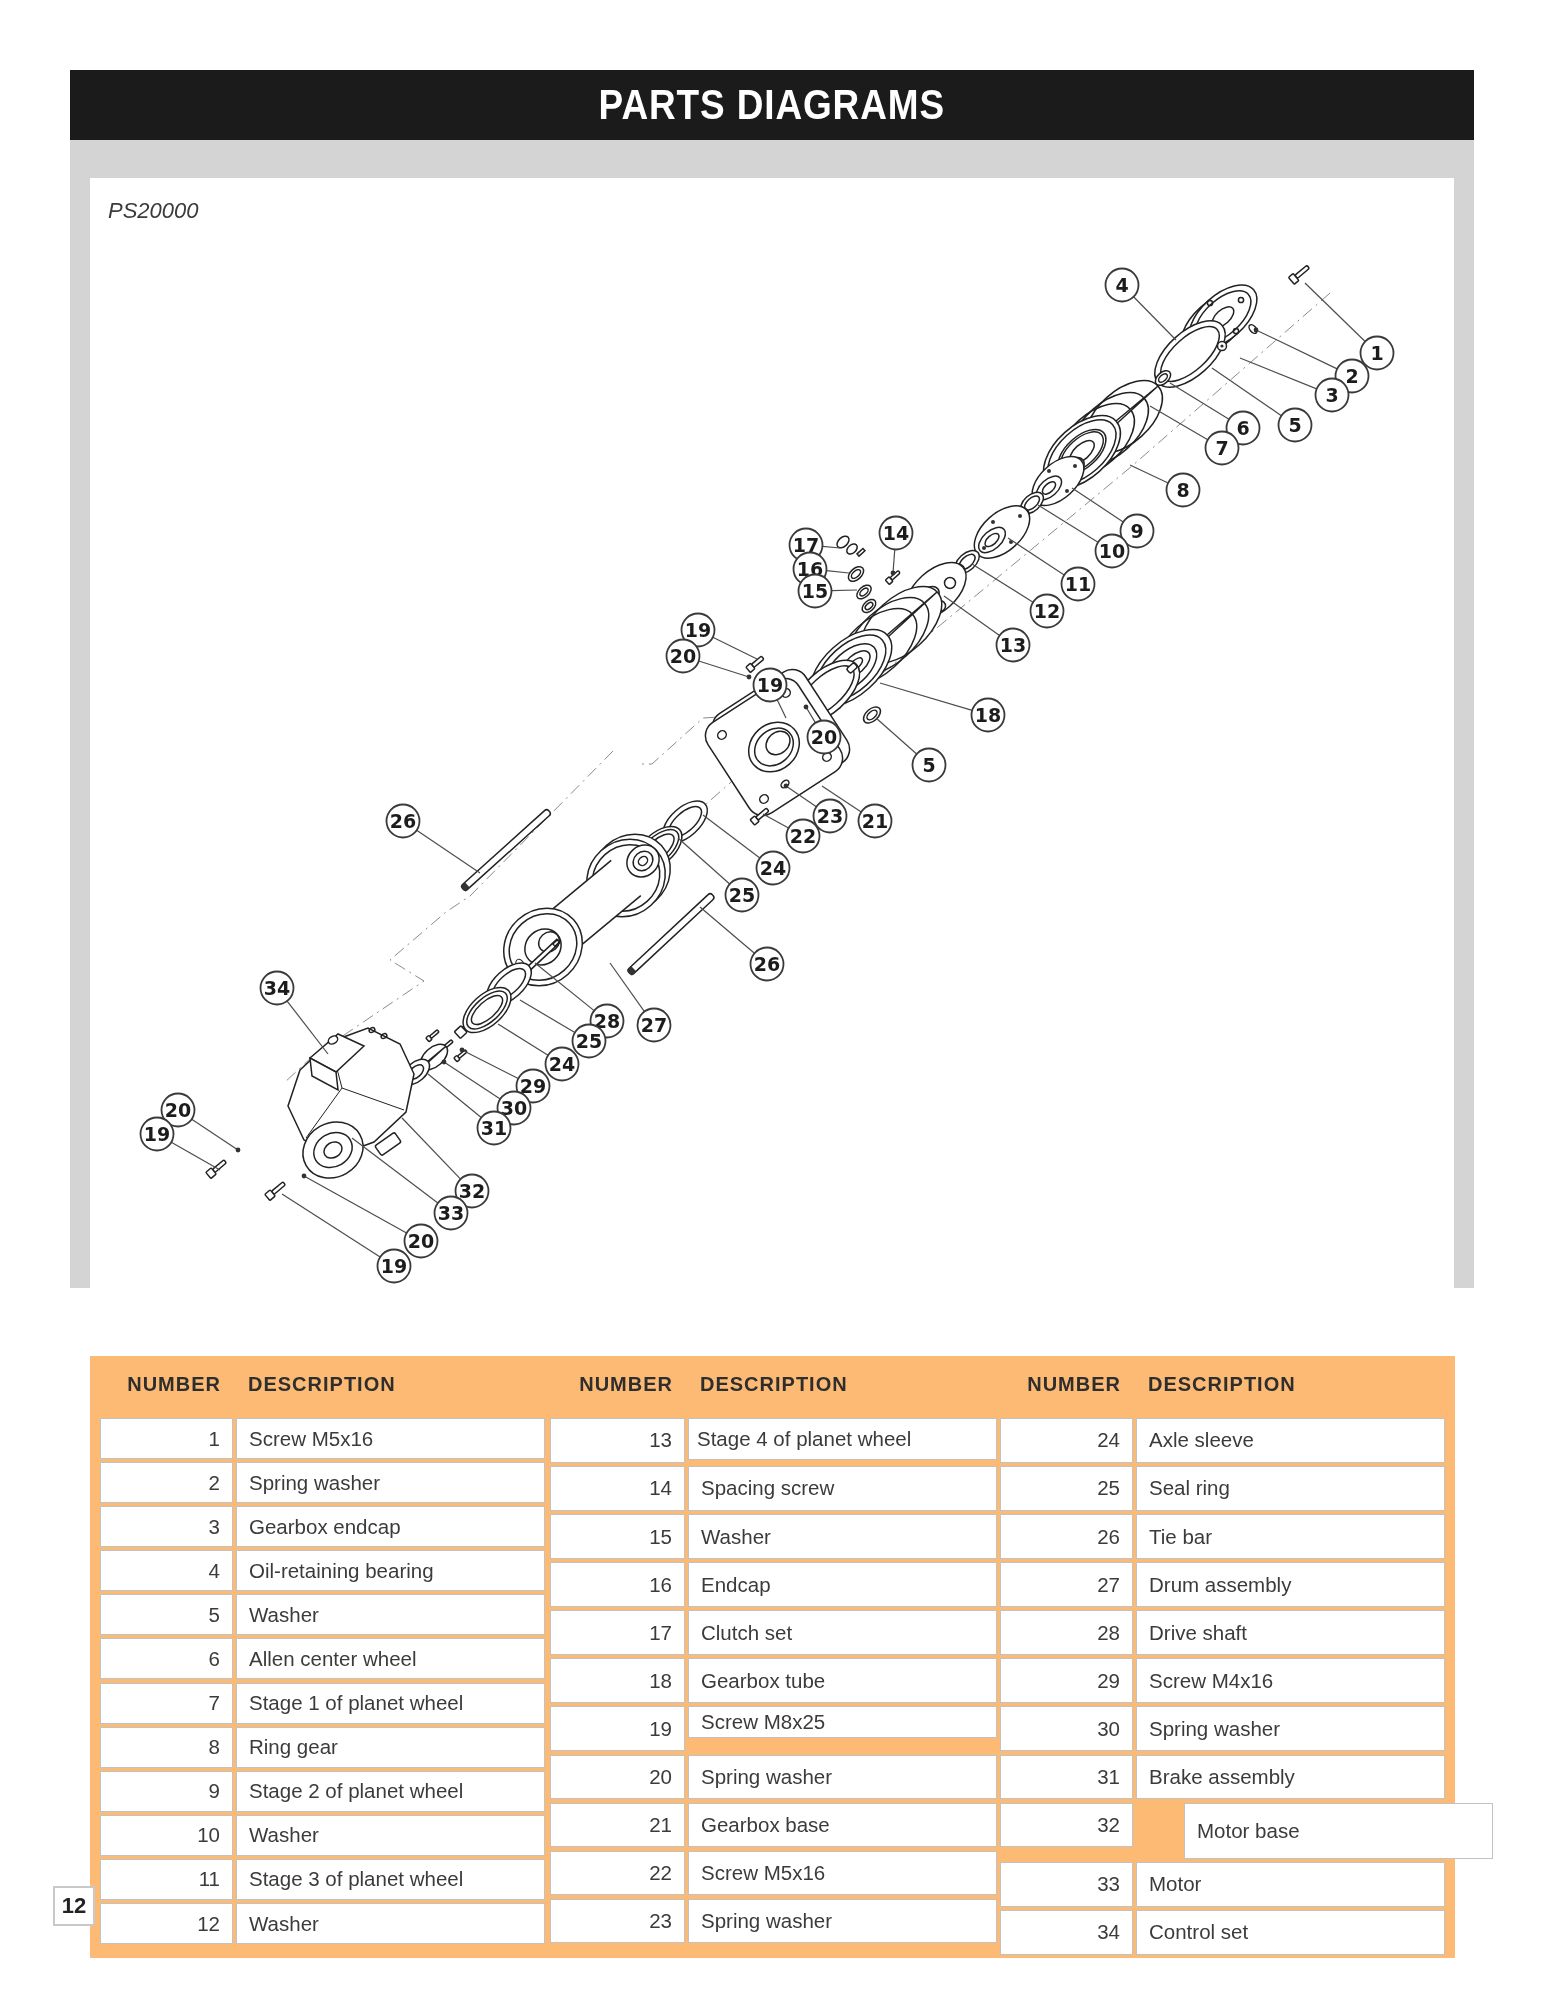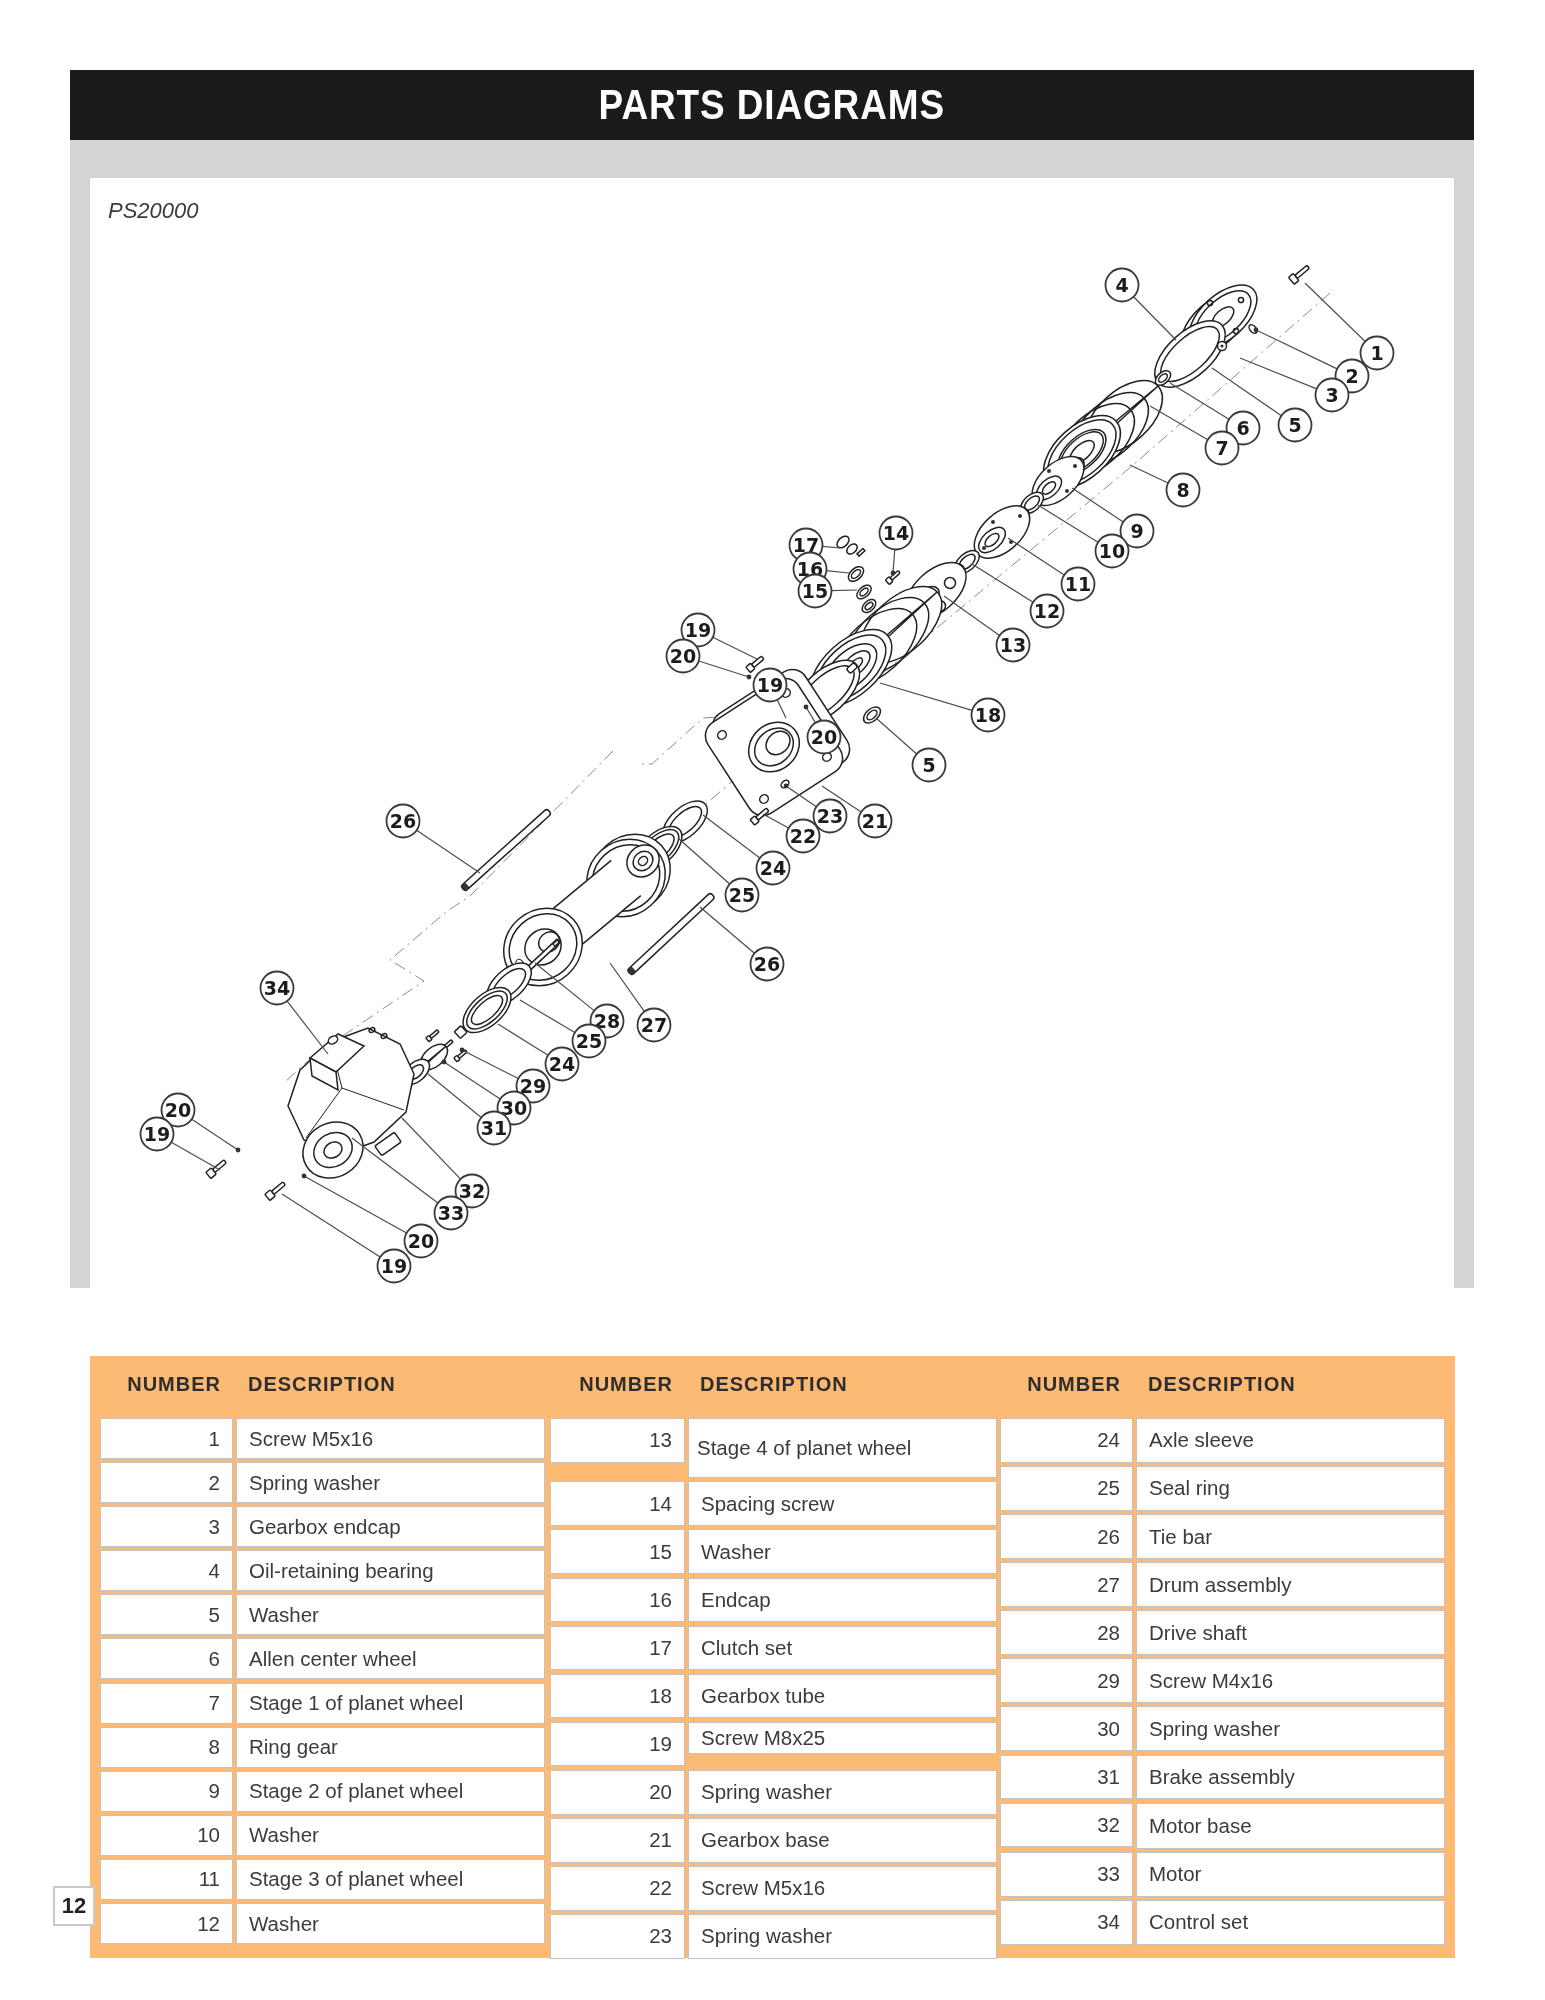--- a/index.html
+++ b/index.html
@@ -526,21 +526,21 @@
         <div class="trow" style="margin-bottom: 3.1px;">
           <div class="cell num" style="width: 133px; height: 41px; margin-right: 3px;">12</div>
           <div class="cell desc" style="width: 309px; height: 41px;">Washer</div>
         </div>
       </div>
       <span class="tp-header-label" style="left: 460px; width: 123px; text-align: right;">NUMBER</span>
       <span class="tp-header-label" style="left: 610px;">DESCRIPTION</span>
       <div class="tcol" style="left: 460px;">
         <div class="trow" style="margin-bottom: 3.4px;">
           <div class="cell num" style="width: 135px; height: 44.7px; margin-right: 3px;">13</div>
-          <div class="cell desc" style="width: 309px; height: 60px; padding-left: 8px;">Stage 4 of planet wheel</div>
+          <div class="cell desc" style="width: 309px; height: 42px; padding-left: 8px;">Stage 4 of planet wheel</div>
         </div>
         <div class="trow" style="margin-bottom: 3.4px;">
           <div class="cell num" style="width: 135px; height: 44.7px; margin-right: 3px;">14</div>
           <div class="cell desc" style="width: 309px; height: 44.7px;">Spacing screw</div>
         </div>
         <div class="trow" style="margin-bottom: 3.4px;">
           <div class="cell num" style="width: 135px; height: 44.7px; margin-right: 3px;">15</div>
           <div class="cell desc" style="width: 309px; height: 44.7px;">Washer</div>
         </div>
         <div class="trow" style="margin-bottom: 3.4px;">
@@ -606,21 +606,21 @@
         <div class="trow" style="margin-bottom: 3.4px;">
           <div class="cell num" style="width: 133px; height: 44.7px; margin-right: 3px;">30</div>
           <div class="cell desc" style="width: 309px; height: 44.7px;">Spring washer</div>
         </div>
         <div class="trow" style="margin-bottom: 3.4px;">
           <div class="cell num" style="width: 133px; height: 44.7px; margin-right: 3px;">31</div>
           <div class="cell desc" style="width: 309px; height: 44.7px;">Brake assembly</div>
         </div>
         <div class="trow" style="margin-bottom: 3.4px;">
           <div class="cell num" style="width: 133px; height: 44.7px; margin-right: 3px;">32</div>
-          <div class="cell desc" style="width: 309px; height: 46px;">Motor base</div>
+          <div class="cell desc" style="width: 309px; height: 56px; margin-left: 48px;">Motor base</div>
         </div>
         <div class="trow" style="margin-bottom: 3.4px;">
           <div class="cell num" style="width: 133px; height: 44.7px; margin-right: 3px;">33</div>
           <div class="cell desc" style="width: 309px; height: 44.7px;">Motor</div>
         </div>
         <div class="trow" style="margin-bottom: 3.4px;">
           <div class="cell num" style="width: 133px; height: 44.7px; margin-right: 3px;">34</div>
           <div class="cell desc" style="width: 309px; height: 44.7px;">Control set</div>
         </div>
       </div>

